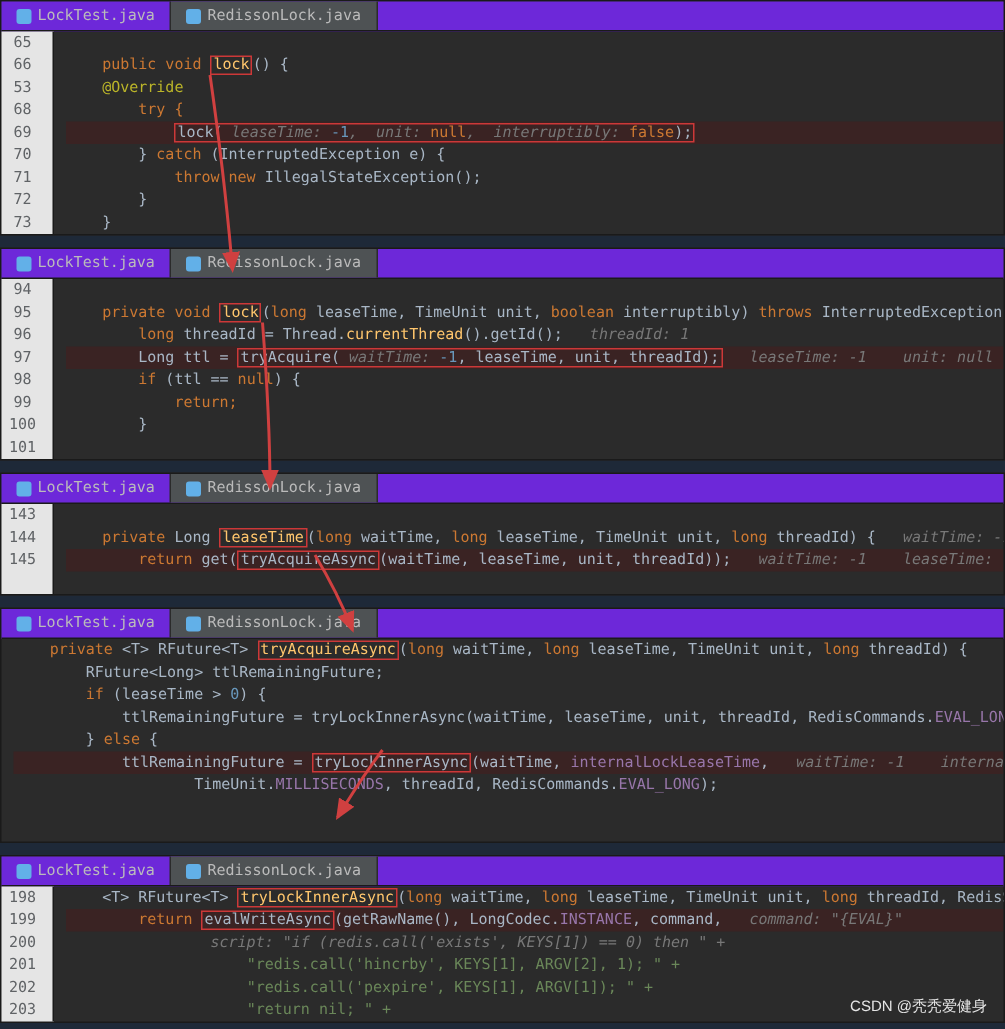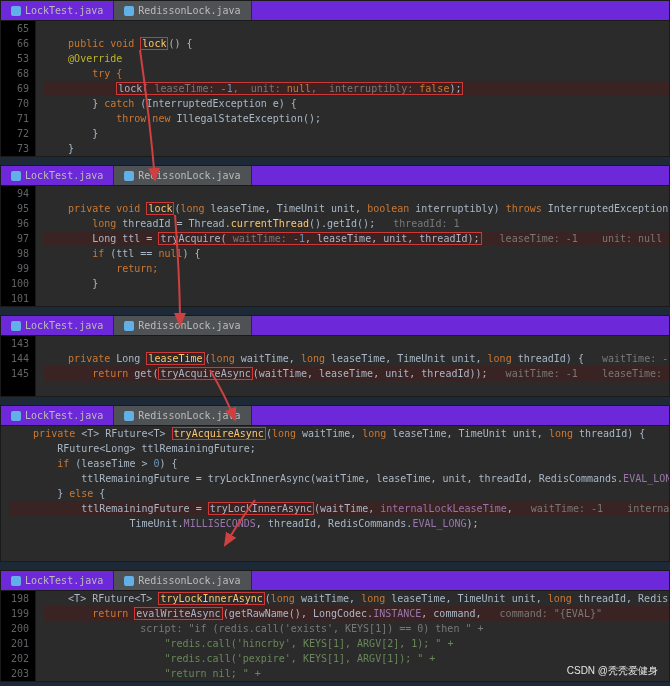--- a/index.html
+++ b/index.html
@@ -3,33 +3,33 @@
 <meta charset="utf-8">
 <style>
 *{margin:0;padding:0;box-sizing:border-box}
 body{background:#1e2938;font-family:Consolas,monospace;font-size:11px;color:#a9b7c6}
 .panel{margin-bottom:8px;background:#2b2b2b;border:1px solid #1a1a1a;position:relative}
 .tabs{background:#6d28d9;display:flex;height:20px;border-bottom:1px solid #1a1a1a}
 .tab{padding:3px 10px;font-size:10px;color:#bbb;border-right:1px solid #2b2b2b;display:flex;align-items:center;gap:4px}
 .tab.active{background:#4e5254}
 .tab-icon{width:10px;height:10px;background:#62b0e8;border-radius:2px;display:inline-block}
 .code{display:flex}
-.gutter{width:35px;background:#000000;text-align:right;padding-right:6px;color:#606366;font-size:10px;line-height:15px;border-right:1px solid #1a1a1a}
+.gutter{width:35px;background:#e5e5e5;text-align:center;padding-right:6px;color:#606366;font-size:10px;line-height:15px;border-right:1px solid #1a1a1a}
 .lines{flex:1;padding-left:8px;line-height:15px;font-size:10px;overflow:hidden}
 .line{white-space:pre;height:15px}
 .hl{background:#214283}
 .bp{background:#3a2323;position:relative}
 .kw{color:#cc7832}
 .str{color:#6a8759}
 .num{color:#6897bb}
 .cm{color:#808080;font-style:italic}
 .mth{color:#ffc66d}
 .fld{color:#9876aa}
 .ann{color:#bbb529}
-.hint{color:#787878;}
+.hint{color:#787878;font-style:italic}
 .box{border:1px solid #cd3838;padding:0 1px}
 .watermark{position:fixed;bottom:8px;right:12px;color:#e5e5e5;font-size:10px;font-family:sans-serif}
 svg.arr{position:absolute;z-index:50;pointer-events:none}
 </style>
 </head>
 <body>
 
 <div class="panel">
 <div class="tabs">
 <div class="tab">

